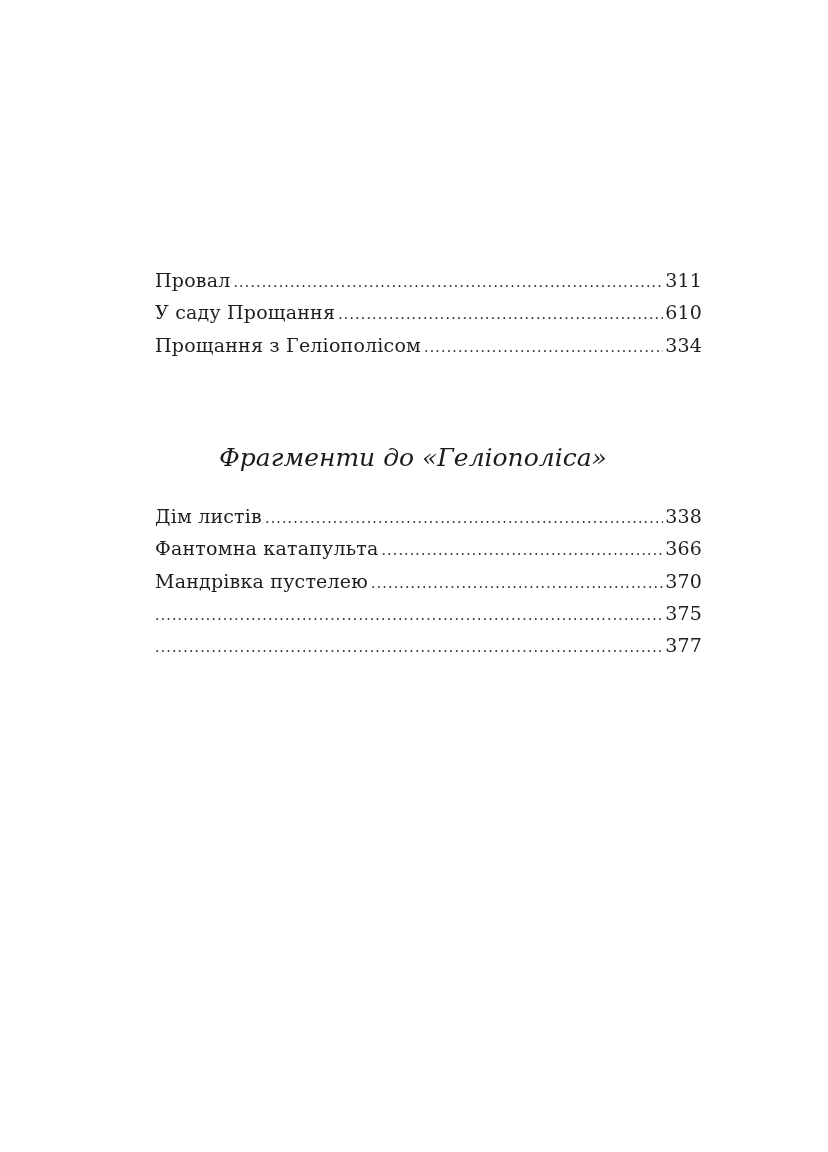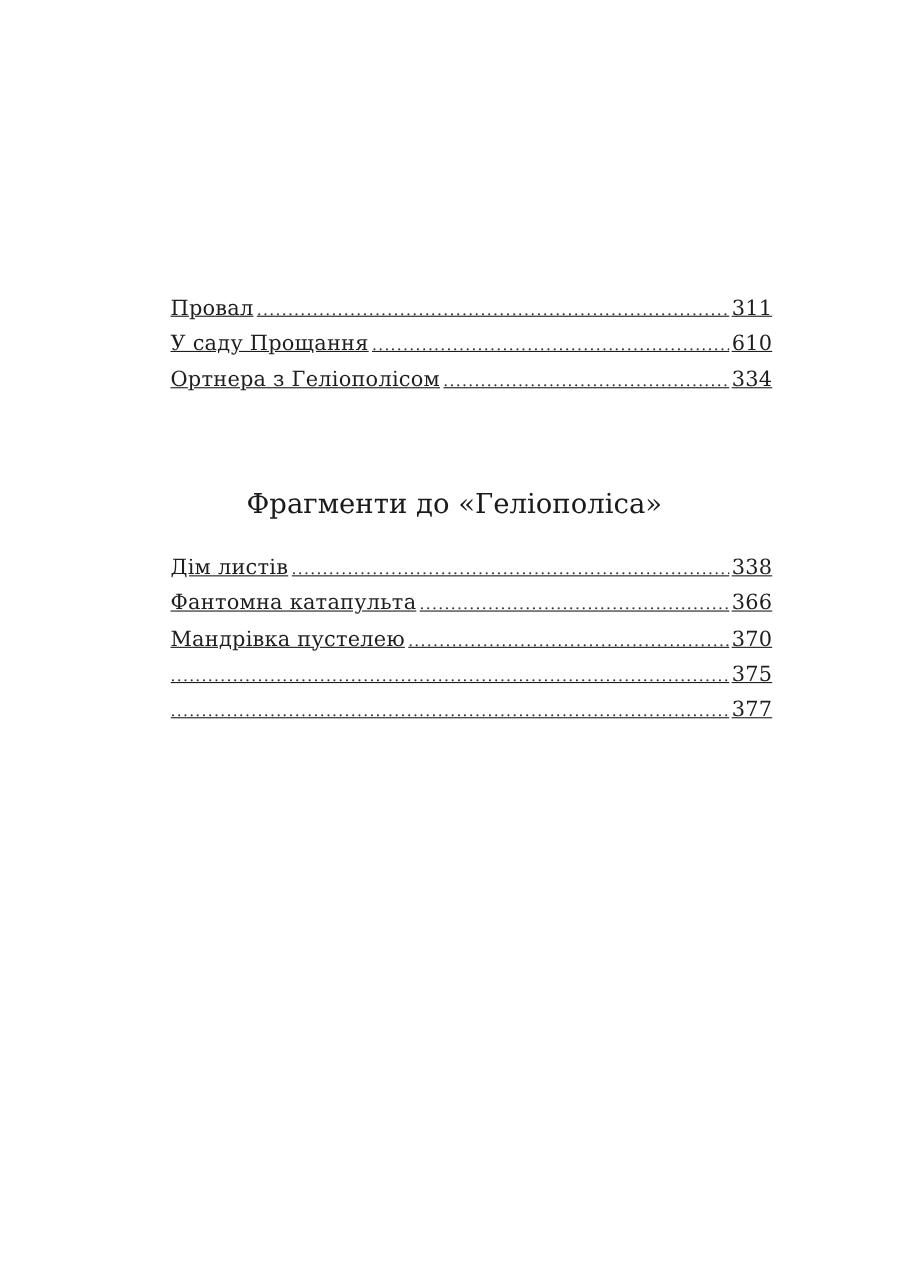--- a/index.html
+++ b/index.html
@@ -16,21 +16,20 @@
     left: 155px;
     width: 547px;
   }
   .toc-row {
     display: flex;
     align-items: baseline;
     height: 32.3px;
     font-size: 19px;
     letter-spacing: 0.2px;
     white-space: nowrap;
-    text-decoration: underline;
   }
   .toc-title { flex: 0 0 auto; padding-right: 3px; }
   .toc-leader {
     flex: 1 1 auto;
     overflow: hidden;
     font-size: 14px;
     letter-spacing: 1.2px;
     color: #333;
   }
   .toc-leader::before {
@@ -42,39 +41,40 @@
   .section-heading {
     position: absolute;
     top: 443px;
     left: 0; width: 828px;
     text-align: center;
     font-family: "DejaVu Serif", serif;
     font-size: 25px;
     color: #1a1a1a;
     padding-left: 0px;
     box-sizing: border-box;
+    font-style: italic;
   }
   .heading-inner { display: inline-block; margin-left: 0px; transform: translateX(-1px); }
 </style>
 </head>
 <body>
 
 <div class="toc-block" id="block1">
   <div class="toc-row">
     <span class="toc-title">Провал</span>
     <span class="toc-leader"></span>
     <span class="toc-page">311</span>
   </div>
   <div class="toc-row">
     <span class="toc-title">У саду Прощання</span>
     <span class="toc-leader"></span>
     <span class="toc-page">610</span>
   </div>
   <div class="toc-row">
-    <span class="toc-title">Ортнера з Геліополісом</span>
+    <span class="toc-title">Прощання з Геліополісом</span>
     <span class="toc-leader"></span>
     <span class="toc-page">334</span>
   </div>
 </div>
 
 <div class="section-heading">
   <span class="heading-inner">Фрагменти до «Геліополіса»</span>
 </div>
 
 <div class="toc-block" id="block2">

